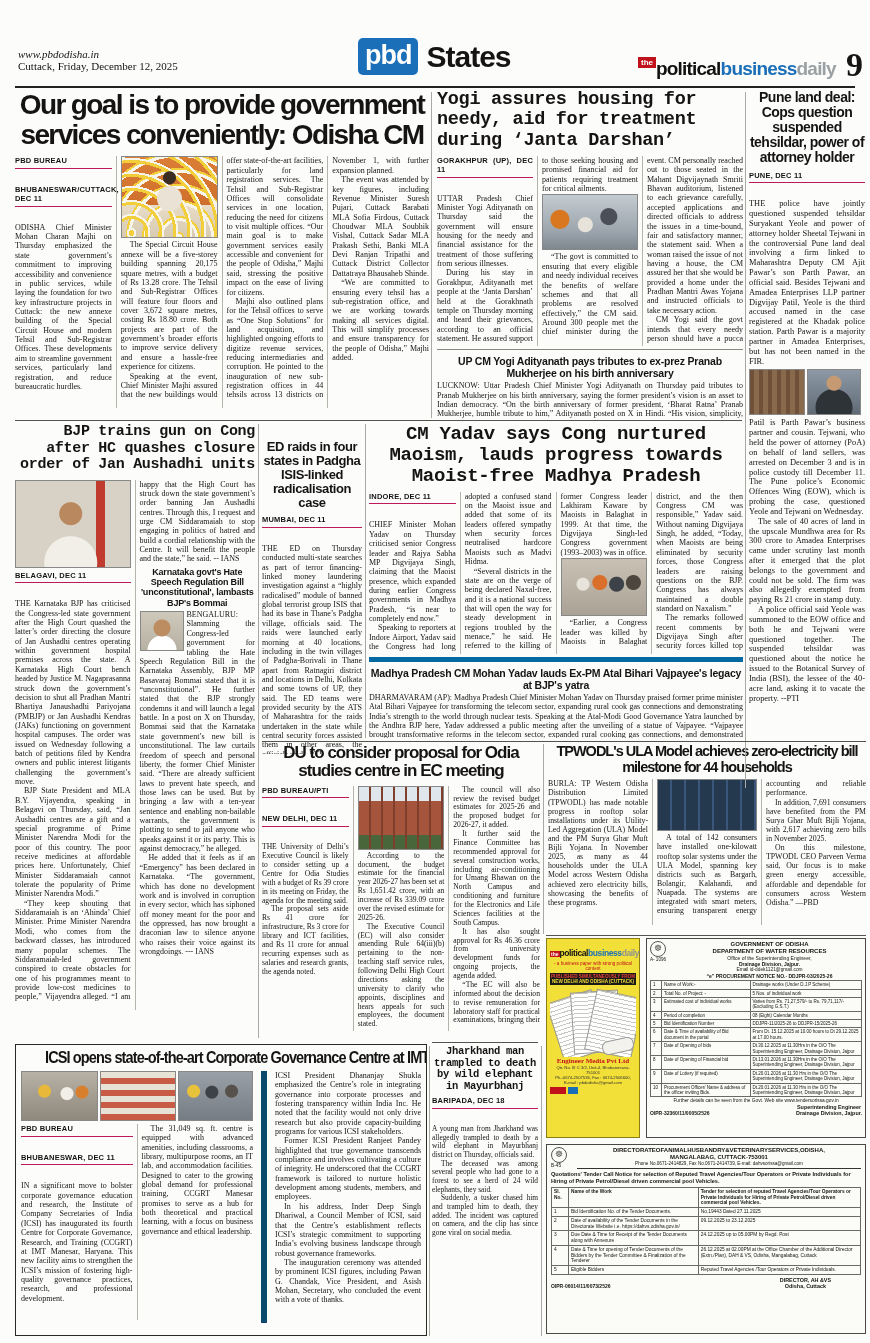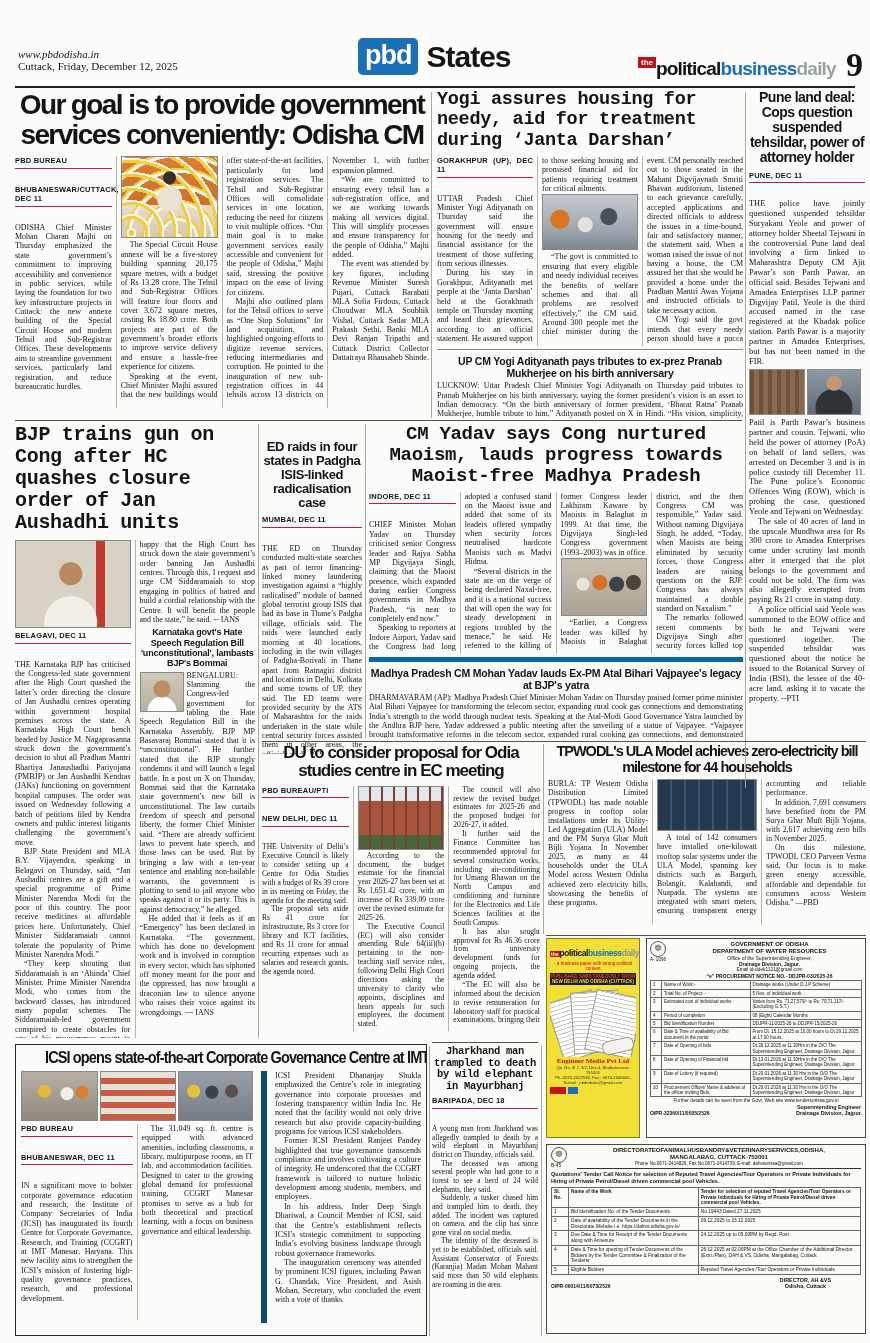--- a/index.html
+++ b/index.html
@@ -124,22 +124,22 @@
   <article class="art" style="left:15px;top:90px;width:414px;height:330px;">
     <h1 class="hl-sans" style="font-size:28px;letter-spacing:-1.6px;">Our goal is to provide government services conveniently: Odisha CM</h1>
     <div class="body cols4" style="height:252px;margin-top:6px;">
       <div class="bl">PBD BUREAU</div>
       <div class="bl">BHUBANESWAR/CUTTACK, DEC 11</div>
       <p class="np">ODISHA Chief Minister Mohan Charan Majhi on Thursday emphasized the state government’s commitment to improving accessibility and convenience in public services, while laying the foundation for two key infrastructure projects in Cuttack: the new annexe building of the Special Circuit House and modern Tehsil and Sub-Registrar Offices. These developments aim to streamline government services, particularly land registration, and reduce bureaucratic hurdles.</p>
       <div class="photo ph-cm" style="height:82px;margin:1px 0 2px;"></div>
       <p>The Special Circuit House annexe will be a five-storey building spanning 20,175 square metres, with a budget of Rs 13.28 crore. The Tehsil and Sub-Registrar Offices will feature four floors and cover 3,672 square metres, costing Rs 18.80 crore. Both projects are part of the government’s broader efforts to improve service delivery and ensure a hassle-free experience for citizens.</p>
       <p>Speaking at the event, Chief Minister Majhi assured that the new buildings would offer state-of-the-art facilities, particularly for land registration services. The Tehsil and Sub-Registrar Offices will consolidate services in one location, reducing the need for citizens to visit multiple offices. “Our main goal is to make government services easily accessible and convenient for the people of Odisha,” Majhi said, stressing the positive impact on the ease of living for citizens.</p>
       <p>Majhi also outlined plans for the Tehsil offices to serve as “One Stop Solutions” for land acquisition, and highlighted ongoing efforts to digitize revenue services, reducing intermediaries and corruption. He pointed to the inauguration of new sub-registration offices in 44 tehsils across 13 districts on November 1, with further expansion planned.</p>
+      <p>The event was attended by key figures, including Revenue Minister Suresh Pujari, Cuttack Barabati MLA Sofia Firdous, Cuttack Choudwar MLA Soubhik Vishal, Cuttack Sadar MLA Prakash Sethi, Banki MLA Devi Ranjan Tripathi and Cuttack District Collector Dattatraya Bhausaheb Shinde.</p>
       <p>“We are committed to ensuring every tehsil has a sub-registration office, and we are working towards making all services digital. This will simplify processes and ensure transparency for the people of Odisha,” Majhi added.</p>
-      <p>The event was attended by key figures, including Revenue Minister Suresh Pujari, Cuttack Barabati MLA Sofia Firdous, Cuttack Choudwar MLA Soubhik Vishal, Cuttack Sadar MLA Prakash Sethi, Banki MLA Devi Ranjan Tripathi and Cuttack District Collector Dattatraya Bhausaheb Shinde.</p>
     </div>
   </article>
 
   <article class="art" style="left:437px;top:90px;width:306px;height:330px;">
     <h2 class="hl-serif" style="font-size:18.5px;text-align:left;">Yogi assures housing for needy, aid for treatment during ‘Janta Darshan’</h2>
     <div class="body cols3" style="height:190px;margin-top:5px;">
       <div class="bl">GORAKHPUR (UP), DEC 11</div>
       <p class="np">UTTAR Pradesh Chief Minister Yogi Adityanath on Thursday said the government will ensure housing for the needy and financial assistance for the treatment of those suffering from serious illnesses.</p>
       <p>During his stay in Gorakhpur, Adityanath met people at the ‘Janta Darshan’ held at the Gorakhnath temple on Thursday morning and heard their grievances, according to an official statement. He assured support to those seeking housing and promised financial aid for patients requiring treatment for critical ailments.</p>
       <div class="photo ph-yogi" style="height:56px;margin:1px 0 2px;"></div>
@@ -163,21 +163,21 @@
         <div class="photo ph-court" style="width:56px;height:46px;"></div>
         <div class="photo ph-man" style="width:54px;height:46px;"></div>
       </div>
       <p class="np">Patil is Parth Pawar’s business partner and cousin. Tejwani, who held the power of attorney (PoA) on behalf of land sellers, was arrested on December 3 and is in police custody till December 11. The Pune police’s Economic Offences Wing (EOW), which is probing the case, questioned Yeole and Tejwani on Wednesday.</p>
       <p>The sale of 40 acres of land in the upscale Mundhwa area for Rs 300 crore to Amadea Enterprises came under scrutiny last month after it emerged that the plot belongs to the government and could not be sold. The firm was also allegedly exempted from paying Rs 21 crore in stamp duty.</p>
       <p>A police official said Yeole was summoned to the EOW office and both he and Tejwani were questioned together. The suspended tehsildar was questioned about the notice he issued to the Botanical Survey of India (BSI), the lessee of the 40-acre land, asking it to vacate the property. --PTI</p>
     </div>
   </article>
 
   <article class="art" style="left:15px;top:424px;width:240px;height:614px;">
-    <h2 class="hl-serif" style="font-size:20px;text-align:left;">BJP trains gun on Cong after HC quashes closure order of Jan Aushadhi units</h2>
+    <h2 class="hl-serif" style="font-size:15px;text-align:right;">BJP trains gun on Cong after HC quashes closure order of Jan Aushadhi units</h2>
     <div class="body cols2" style="height:530px;margin-top:6px;">
       <div class="photo ph-vijay" style="height:88px;margin-bottom:3px;"></div>
       <div class="bl">BELAGAVI, DEC 11</div>
       <p class="np">THE Karnataka BJP has criticised the Congress-led state government after the High Court quashed the latter’s order directing the closure of Jan Aushadhi centres operating within government hospital premises across the state. A Karnataka High Court bench headed by Justice M. Nagaprasanna struck down the government’s decision to shut all Pradhan Mantri Bhartiya Janaushadhi Pariyojana (PMBJP) or Jan Aushadhi Kendras (JAKs) functioning on government hospital campuses. The order was issued on Wednesday following a batch of petitions filed by Kendra owners and public interest litigants challenging the government’s move.</p>
       <p>BJP State President and MLA B.Y. Vijayendra, speaking in Belagavi on Thursday, said, “Jan Aushadhi centres are a gift and a special programme of Prime Minister Narendra Modi for the poor of this country. The poor receive medicines at affordable prices here. Unfortunately, Chief Minister Siddaramaiah cannot tolerate the popularity of Prime Minister Narendra Modi.”</p>
       <p>“They keep shouting that Siddaramaiah is an ‘Ahinda’ Chief Minister. Prime Minister Narendra Modi, who comes from the backward classes, has introduced many popular schemes. The Siddaramaiah-led government conspired to create obstacles for one of his programmes meant to provide low-cost medicines to people,” Vijayendra alleged. “I am happy that the High Court has struck down the state government’s order banning Jan Aushadhi centres. Through this, I request and urge CM Siddaramaiah to stop engaging in politics of hatred and build a cordial relationship with the Centre. It will benefit the people and the state,” he said. -- IANS</p>
       <div class="subhead" style="font-size:9px;">Karnataka govt's Hate Speech Regulation Bill 'unconstitutional', lambasts BJP's Bommai</div>
       <div class="photo ph-bommai" style="width:44px;height:40px;float:left;margin:1px 3px 1px 0;"></div>
       <p class="np">BENGALURU: Slamming the Congress-led government for tabling the Hate Speech Regulation Bill in the Karnataka Assembly, BJP MP Basavaraj Bommai stated that it is “unconstitutional”.  He further stated that the BJP strongly condemns it and will launch a legal battle. In a post on X on Thursday, Bommai said that the Karnataka state government’s new bill is unconstitutional. The law curtails freedom of speech and personal liberty, the former Chief Minister said. “There are already sufficient laws to prevent hate speech, and those laws can be used. But by bringing a law with a ten-year sentence and enabling non-bailable warrants, the government is plotting to send to jail anyone who speaks against it or its party. This is against democracy,” he alleged.</p>
       <p>He added that it feels as if an “Emergency” has been declared in Karnataka. “The government, which has done no development work and is involved in corruption in every sector, which has siphoned off money meant for the poor and the oppressed, has now brought a draconian law to silence anyone who raises their voice against its wrongdoings.  --- IANS</p>
@@ -265,21 +265,20 @@
     </div>
   </article>
 
   <article class="art" style="left:432px;top:1046px;width:106px;height:290px;">
     <h2 class="hl-serif" style="font-size:10.5px;">Jharkhand man trampled to death by wild elephant in Mayurbhanj</h2>
     <div class="body" style="margin-top:4px;font-size:7.4px;">
       <div class="bl">BARIPADA, DEC 18</div>
       <p class="np">A young man from Jharkhand was allegedly trampled to death by a wild elephant in Mayurbhanj district on Thursday, officials said.</p>
       <p>The deceased was among several people who had gone to a forest to see a herd of 24 wild elephants, they said.</p>
       <p>Suddenly, a tusker chased him and trampled him to death, they added. The incident was captured on camera, and the clip has since gone viral on social media.</p>
-      <p>The identity of the deceased is yet to be established, officials said. Assistant Conservator of Forests (Karanjia) Madan Mohan Mahant said more than 50 wild elephants are roaming in the area.</p>
     </div>
   </article>
 
   <div class="adbox promo" style="left:546px;top:938px;width:94px;height:200px;padding:3px;">
     <div style="text-align:center;white-space:nowrap;">
       <span style="background:#c1121c;color:#fff;font-size:5px;padding:0 1px;font-weight:bold;">the</span><span style="font-weight:bold;font-size:8.5px;color:#111;letter-spacing:-0.4px;">political</span><span style="font-weight:bold;font-size:8.5px;color:#1b6fb8;letter-spacing:-0.4px;">business</span><span style="font-weight:bold;font-size:8.5px;color:#8f938f;letter-spacing:-0.4px;">daily</span>
     </div>
     <div style="color:#c1121c;font-size:4.6px;text-align:center;margin-top:1px;">- a business paper with strong political content</div>
     <div style="background:#1a1a18;color:#e8413a;font-weight:bold;font-size:4.6px;text-align:center;margin-top:2px;padding:1px 0;">
       <div>PUBLISHED SIMULTANEOUSLY FROM</div>

